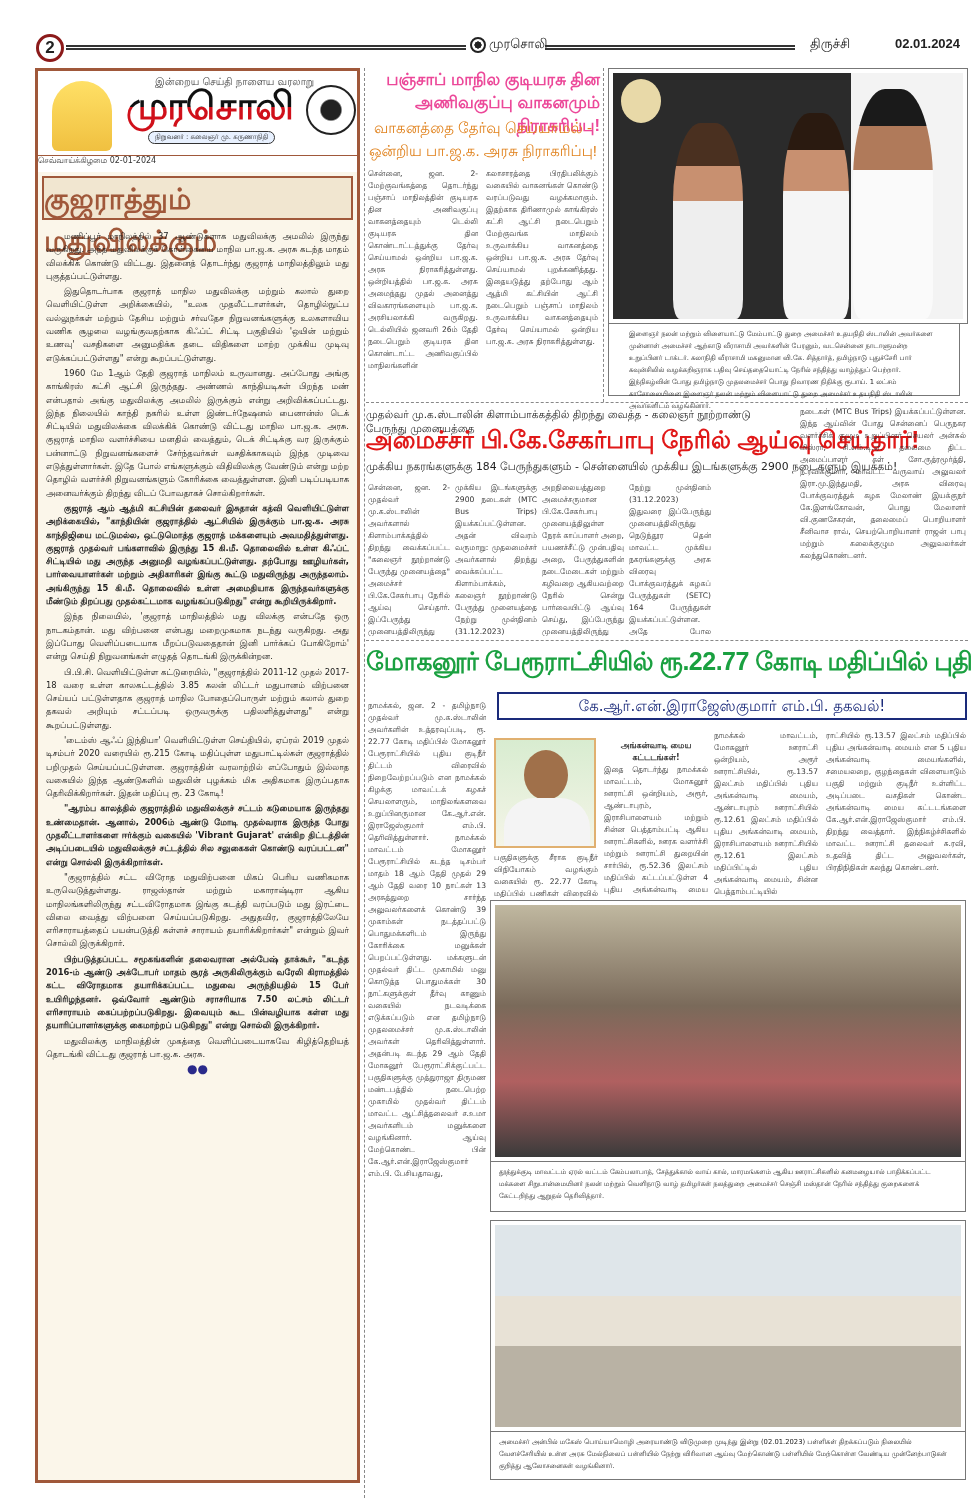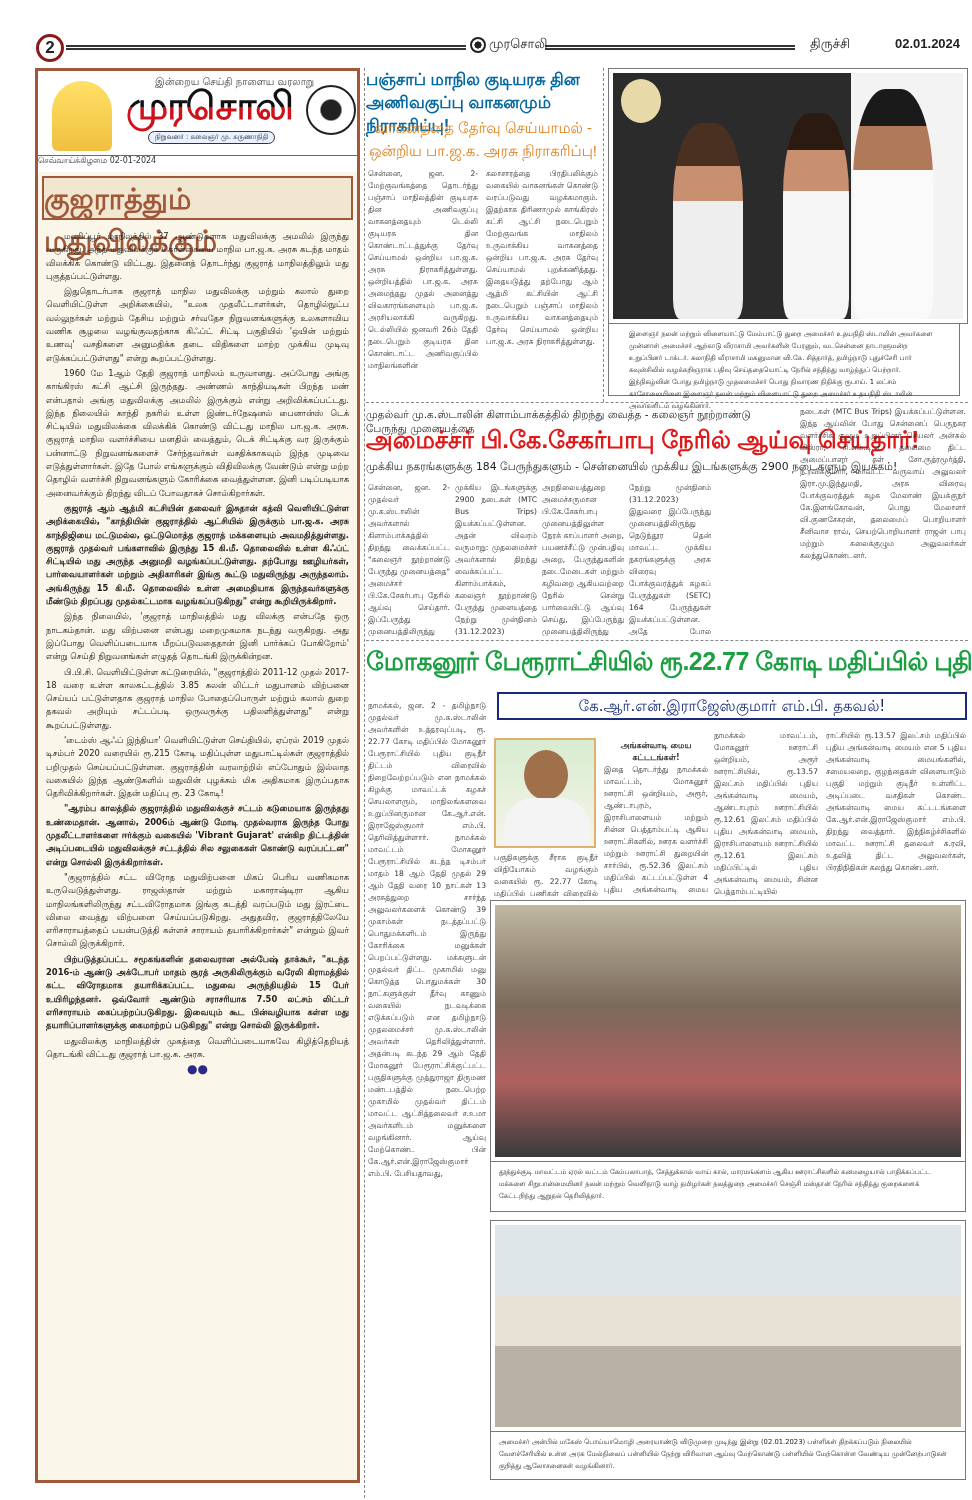--- a/index.html
+++ b/index.html
@@ -23,21 +23,21 @@
 .pdate{height:16px;font-size:8px;color:#333;background:#fff}
 .ehead{margin:4px;border:2px solid #a0583a;background:#f1e6d0;font:bold 29px "Liberation Sans",sans-serif;color:#a0583a;height:44px;line-height:42px}
 .ebody{padding:6px 8px;font-size:8.4px;line-height:13.3px;text-align:justify}
 .ebody p{text-indent:18px;margin-bottom:2px}
 .dots{text-align:center;color:#2a2a8a;font-size:12px}
 
 
 .col{position:absolute;font-size:7.6px;line-height:12px;text-align:justify;color:#333}
 .dashv{position:absolute;border-left:1px dashed #888}
 .dashh{position:absolute;border-top:1px dashed #888}
-.pun-h1{position:absolute;left:366px;top:68px;width:234px;text-align:left;font:bold 16.5px "Liberation Sans",sans-serif;color:#0369a1;line-height:23px}
+.pun-h1{position:absolute;left:366px;top:68px;width:234px;text-align:right;font:bold 16.5px "Liberation Sans",sans-serif;color:#ec4899;line-height:23px}
 .pun-h2{position:absolute;left:366px;top:116px;width:234px;text-align:center;font:15px "Liberation Sans",sans-serif;color:#e0801a;line-height:23px}
 .photo1{position:absolute;left:608px;top:68px;width:360px;height:256px;border:1px solid #777;padding:4px;background:#fff}
 .photo1 .img{width:100%;height:100%;background:linear-gradient(90deg,#2b2b2b 0 68%,#f3f3f3 68%);position:relative}
 .photo1 .seal{position:absolute;left:8px;top:6px;width:40px;height:44px;border-radius:50%;background:#e8d9a8}
 .person{position:absolute;border-radius:40% 40% 10% 10%}
 .cap1{position:absolute;left:608px;top:324px;width:352px;height:72px;border:1px solid #777;border-top:none;padding:4px 20px;font-size:6.8px;line-height:12px}
 
 .bus-kick{position:absolute;left:366px;top:408px;width:420px;font-size:10.5px;}
 .bus-h{position:absolute;left:366px;top:426px;width:420px;font:bold 24px "Liberation Sans",sans-serif;color:#e01818;white-space:nowrap}
 .bus-sub{position:absolute;left:366px;top:460px;width:430px;font-size:10.8px;white-space:nowrap}

